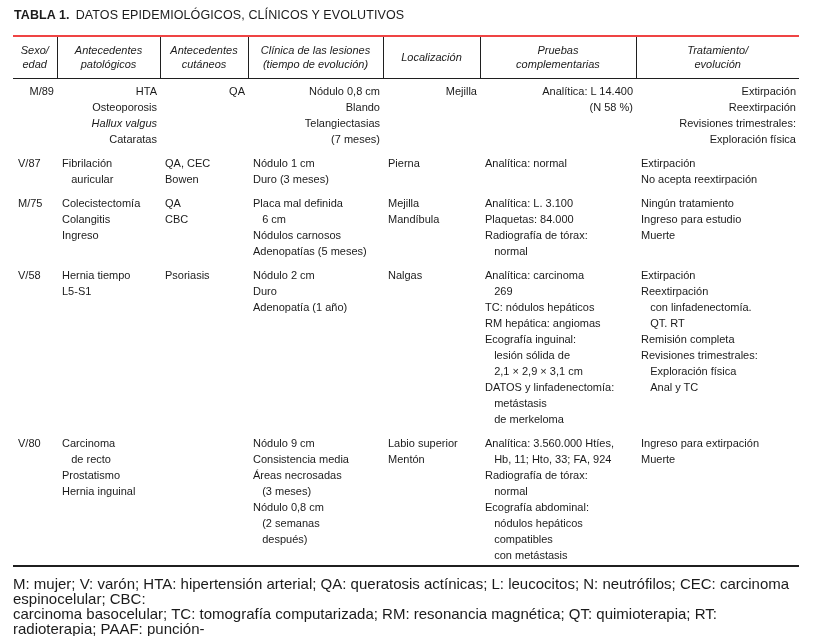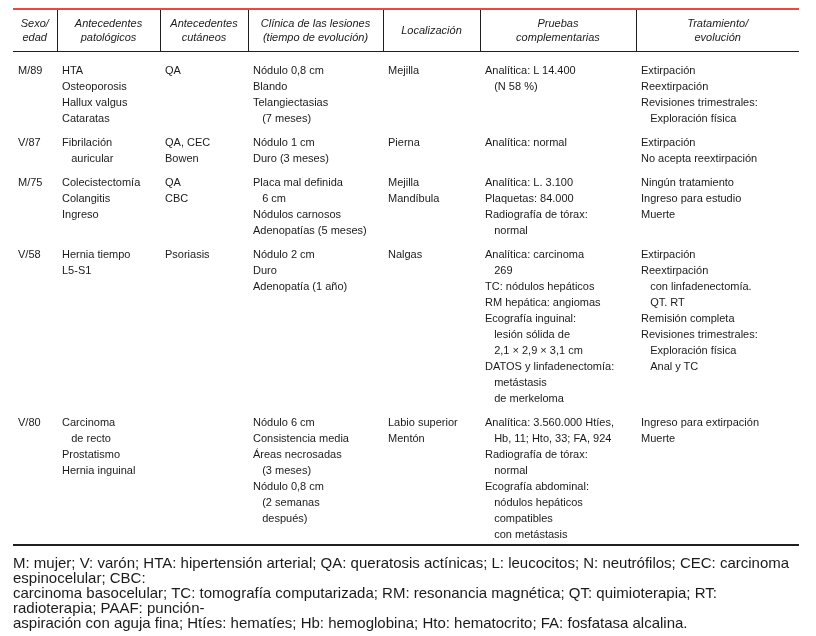--- a/index.html
+++ b/index.html
@@ -19,34 +19,37 @@
     font-style: italic; font-weight: normal; font-size: 11px; line-height: 13.5px;
     text-align: center; vertical-align: middle;
     border-bottom: 1px solid #1f1f1f; border-left: 1px solid #1f1f1f;
     padding: 7px 2px; white-space: pre-line;
   }
   thead th:first-child { border-left: none; }
   tbody td {
     vertical-align: top; font-size: 11px; line-height: 16px;
     padding: 0 3px 8px 5px;
   }
-  tbody tr:first-child td { padding-top: 10px; }
+  tbody tr:first-child td { padding-top: 4px; text-align: right; }
   tbody tr:last-child td { padding-bottom: 2px; }
   .line { white-space: pre-wrap; }
-  .it { }
+  .it { font-style: italic; }
   .footnote {
     width: 786px; font-size: 15px; line-height: 15px;
     margin: 9px 0 0 0; white-space: pre-line;
   }
 </style>
 </head>
 <body>
 
 <div class="page">
 
+  <div class="title">
+    <span class="title-label">TABLA 1.</span><span class="title-text">DATOS EPIDEMIOLÓGICOS, CLÍNICOS Y EVOLUTIVOS</span>
+  </div>
 
   <table class="datatable">
     <colgroup>
       <col style="width:44px">
         <col style="width:103px">
         <col style="width:88px">
       <col style="width:135px">
         <col style="width:97px">
         <col style="width:156px">
       <col style="width:163px">
@@ -211,21 +214,21 @@
             <div class="line">V/80</div>
           </td>
           <td>
             <div class="line">Carcinoma</div>
             <div class="line">   de recto</div>
             <div class="line">Prostatismo</div>
             <div class="line">Hernia inguinal</div>
           </td>
           <td></td>
           <td>
-            <div class="line">Nódulo 6 cm</div>
+            <div class="line">Nódulo 9 cm</div>
             <div class="line">Consistencia media</div>
             <div class="line">Áreas necrosadas</div>
             <div class="line">   (3 meses)</div>
             <div class="line">Nódulo 0,8 cm</div>
             <div class="line">   (2 semanas</div>
             <div class="line">   después)</div>
           </td>
           <td>
             <div class="line">Labio superior</div>
             <div class="line">Mentón</div>

